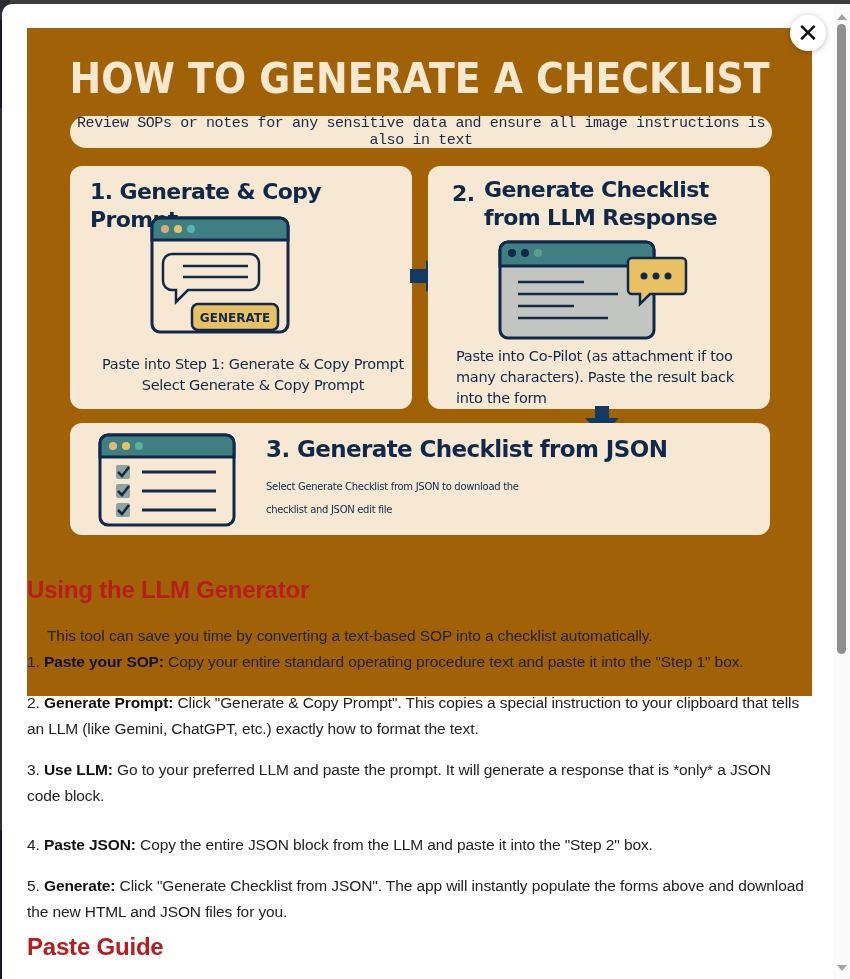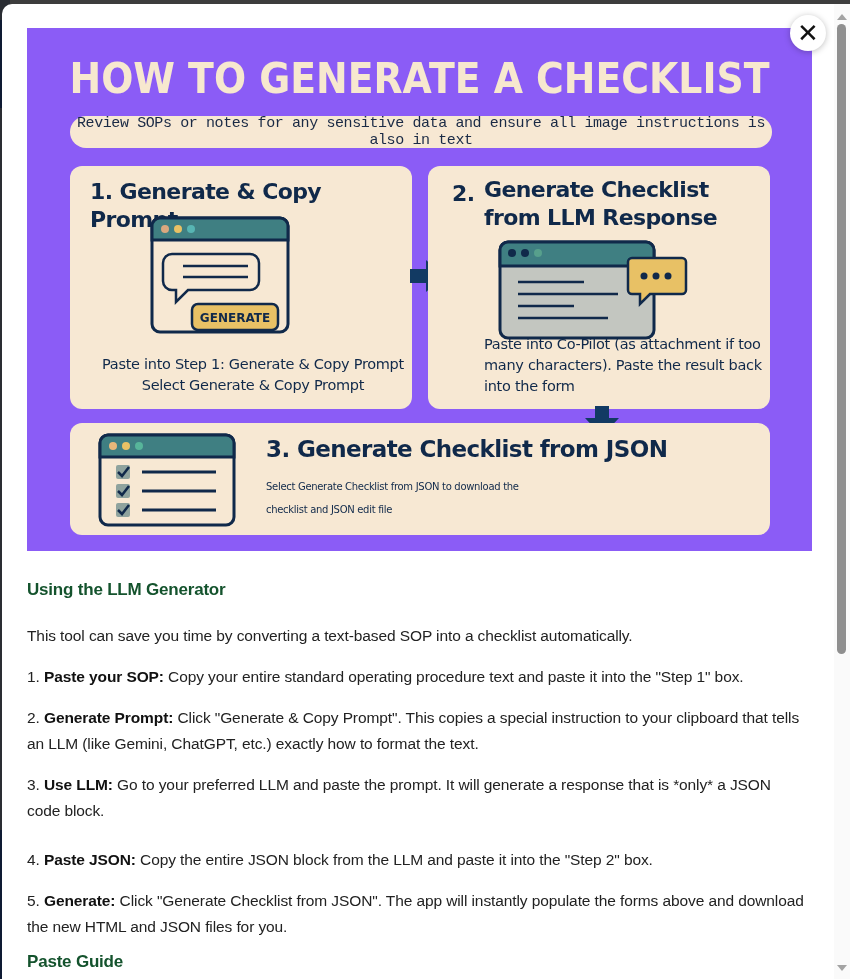--- a/index.html
+++ b/index.html
@@ -35,22 +35,22 @@
     position: absolute; left: 788px; top: 11px; width: 36px; height: 36px;
     border-radius: 50%; background: #fff;
     box-shadow: 0 1px 6px rgba(0,0,0,0.25);
     display: flex; align-items: center; justify-content: center;
     font-size: 26px; font-weight: bold; color: #111; z-index: 5; cursor: pointer;
     font-family: "DejaVu Sans", sans-serif;
   }
 
   
   .infographic {
-    position: absolute; left: 25px; top: 24px; width: 785px; height: 523px;
-    background: #8b5cf6; border-radius: 0;
+    position: absolute; left: 25px; top: 24px; width: 785px; height: 668px;
+    background: #a16207; border-radius: 0;
   }
   .ig-title {
     position: absolute; left: 0; top: 26px; width: 100%; text-align: center;
     font-family: "DejaVu Sans", sans-serif; font-weight: bold; font-size: 42px;
     color: #f7e8cf; letter-spacing: 0px; transform: scaleX(0.9);
   }
   .ig-banner {
     position: absolute; left: 43px; top: 88px; width: 702px; height: 32px;
     background: #f7e8d3; border-radius: 16px;
     font-family: Liberation Mono, monospace; font-size: 15px; color: #1a2a45;
@@ -70,36 +70,36 @@
   }
   .card-desc {
     position: absolute; font-family: "DejaVu Sans", sans-serif; font-size: 14.5px;
     color: #10294a; line-height: 21px; letter-spacing: -0.3px;
   }
   .card-1 .card-title { left: 20px; top: 12px; }
   .card-1 .card-desc { left: 28px; top: 188px; width: 310px; text-align: center; }
   .card-2 .card-title { left: 24px; top: 10px; }
   .card-2 .card-title .num { position:absolute; left:0; top:4px; }
   .card-2 .card-title .txt { position:absolute; left:32px; top:0; width:260px; }
-  .card-2 .card-desc { left: 28px; top: 168px; width: 300px; margin-left: 28px; }
+  .card-2 .card-desc { left: 28px; top: 180px; width: 300px; }
   .card-3 .card-title { left: 196px; top: 12px; font-size: 23px; }
   .card-3 .card-desc { left: 196px; top: 52px; width: 440px; font-size: 10px; line-height: 23px; }
 
   .arrow-right {
     position: absolute; left: 383px; top: 232px; width: 34px; height: 32px;
   }
   .arrow-down {
     position: absolute; left: 558px; top: 378px; width: 34px; height: 30px;
   }
   .illus { position: absolute; }
 
   
   .content { position: absolute; left: 25px; top: 574px; width: 780px; }
   .h-section {
-    font-size: 17px; font-weight: bold; color: #14532d; line-height: 24px;
+    font-size: 24px; font-weight: bold; color: #b91c1c; line-height: 24px;
     letter-spacing: -0.2px;
   }
   .p {
     font-size: 15.5px; color: #222; line-height: 26px; letter-spacing: -0.1px;
   }
   .p b { font-weight: bold; color: #111; }
 </style>
 </head>
 <body>
 
@@ -199,23 +199,23 @@
         <div class="card-title">3. Generate Checklist from JSON</div>
         <div class="card-desc">
           <div>Select Generate Checklist from JSON to download the</div>
           <div>checklist and JSON edit file</div>
         </div>
       </div>
     </div>
 
     <div class="content">
       <div class="h-section">Using the LLM Generator</div>
-      <div class="p" style="margin-top:21px;">This tool can save you time by converting a text-based SOP into a checklist automatically.</div>
-
-      <div class="p" style="margin-top:15px;">
+      <div class="p" style="margin-top:21px;margin-left:20px;">This tool can save you time by converting a text-based SOP into a checklist automatically.</div>
+
+      <div class="p" style="">
         <span>1. </span><b>Paste your SOP:</b><span> Copy your entire standard operating procedure text and paste it into the "Step 1" box.</span>
       </div>
       <div class="p" style="margin-top:15px;">
         <span>2. </span><b>Generate Prompt:</b><span> Click "Generate &amp; Copy Prompt". This copies a special instruction to your clipboard that tells an LLM (like Gemini, ChatGPT, etc.) exactly how to format the text.</span>
       </div>
       <div class="p" style="margin-top:15px;">
         <span>3. </span><b>Use LLM:</b><span> Go to your preferred LLM and paste the prompt. It will generate a response that is *only* a JSON code block.</span>
       </div>
       <div class="p" style="margin-top:23px;">
         <span>4. </span><b>Paste JSON:</b><span> Copy the entire JSON block from the LLM and paste it into the "Step 2" box.</span>

